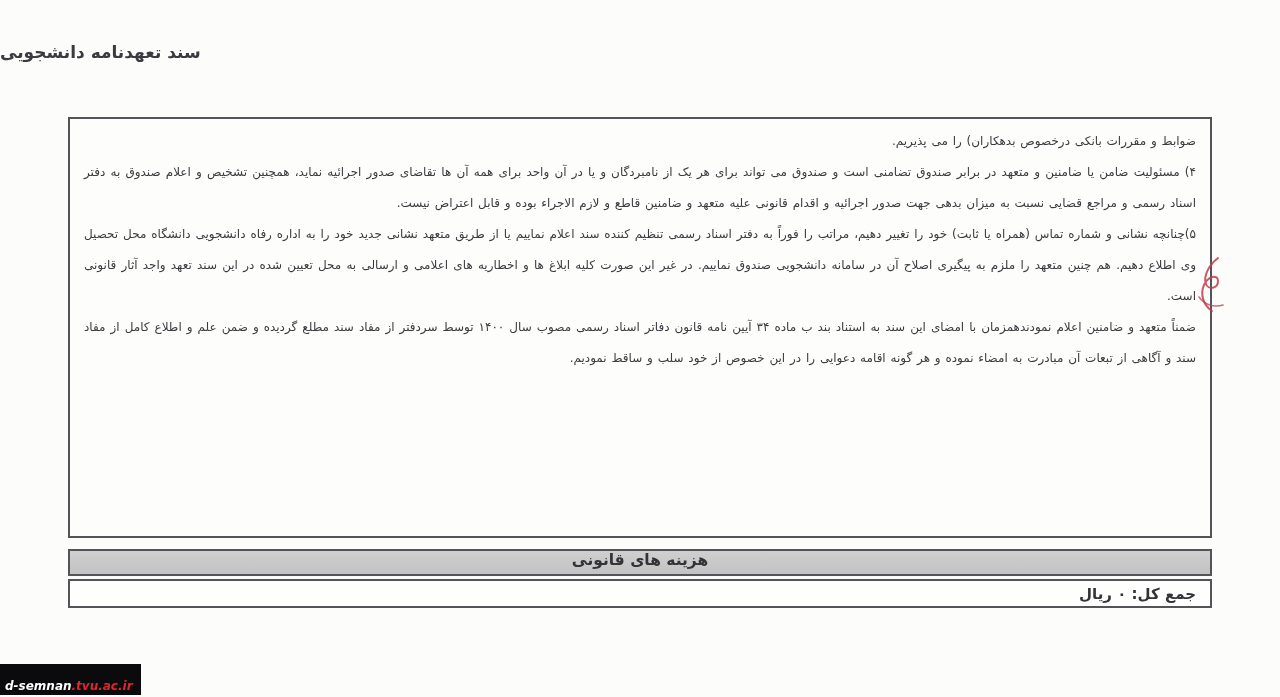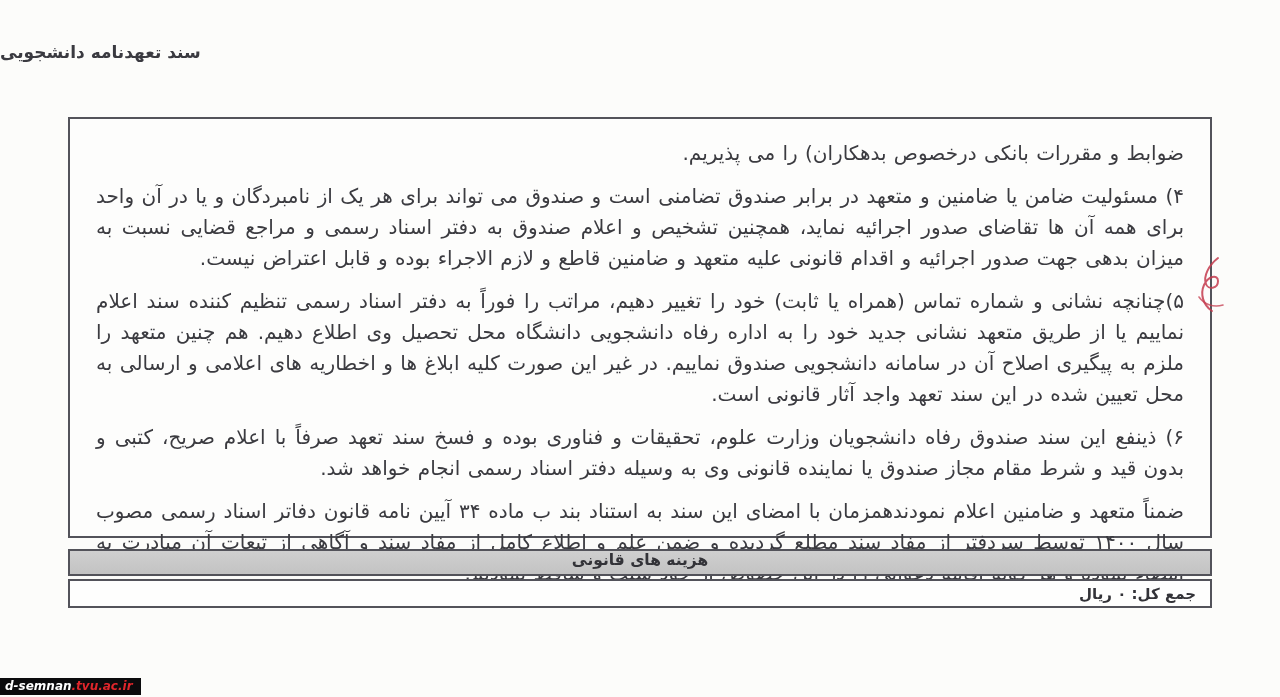--- a/index.html
+++ b/index.html
@@ -32,23 +32,23 @@
     top: 117px;
     width: 1144px;
     height: 421px;
     box-sizing: border-box;
     border: 2px solid #53535a;
     background: #fdfdfc;
     direction: rtl;
     padding: 7px 14px 0 14px;
   }
   .doc-box p {
-    margin: 12px;
+    margin: 0;
     text-align: justify;
-    font-size: 20px;
+    font-size: 12px;
     line-height: 31px;
     word-spacing: 1px;
   }
   .red-pen-mark {
     position: absolute;
     top: 136px;
     right: -22px;
     pointer-events: none;
   }
   .fees-bar {
@@ -82,41 +82,40 @@
     padding: 6px 14px;
     font-size: 15px;
     font-weight: bold;
     color: #333338;
   }
   .watermark {
     position: absolute;
     left: 0;
     bottom: 2px;
     background: #0b0b0d;
-    padding: 1px 8px 2px 5px;
+    padding: 15px 8px 2px 5px;
     font-size: 12px;
     font-weight: bold;
     font-style: italic;
     line-height: 14px;
     white-space: nowrap;
     margin-top: 16px;
   }
   .watermark .wm-primary { color: #ffffff; }
   .watermark .wm-secondary { color: #e0262b; }
 </style>
 </head>
 <body>
 
 <div class="page-title">سند تعهدنامه دانشجویی</div>
 
 <div class="doc-box">
   <p>ضوابط و مقررات بانکی درخصوص بدهکاران) را می پذیریم.</p>
   <p>۴) مسئولیت ضامن یا ضامنین و متعهد در برابر صندوق تضامنی است و صندوق می تواند برای هر یک از نامبردگان و یا در آن واحد برای همه آن ها تقاضای صدور اجرائیه نماید، همچنین تشخیص و اعلام صندوق به دفتر اسناد رسمی و مراجع قضایی نسبت به میزان بدهی جهت صدور اجرائیه و اقدام قانونی علیه متعهد و ضامنین قاطع و لازم الاجراء بوده و قابل اعتراض نیست.</p>
   <p>۵)چنانچه نشانی و شماره تماس (همراه یا ثابت) خود را تغییر دهیم، مراتب را فوراً به دفتر اسناد رسمی تنظیم کننده سند اعلام نماییم یا از طریق متعهد نشانی جدید خود را به اداره رفاه دانشجویی دانشگاه محل تحصیل وی اطلاع دهیم. هم چنین متعهد را ملزم به پیگیری اصلاح آن در سامانه دانشجویی صندوق نماییم. در غیر این صورت کلیه ابلاغ ها و اخطاریه های اعلامی و ارسالی به محل تعیین شده در این سند تعهد واجد آثار قانونی است.</p>
-  <p>۶) ذینفع این سند صندوق رفاه دانشجویان وزارت علوم، تحقیقات و فناوری بوده و فسخ سند تعهد صرفاً با اعلام صریح، کتبی و بدون قید و شرط مقام مجاز صندوق یا نماینده قانونی وی به وسیله دفتر اسناد رسمی انجام خواهد شد.</p>
   <p>ضمناً متعهد و ضامنین اعلام نمودندهمزمان با امضای این سند به استناد بند ب ماده ۳۴ آیین نامه قانون دفاتر اسناد رسمی مصوب سال ۱۴۰۰ توسط سردفتر از مفاد سند مطلع گردیده و ضمن علم و اطلاع کامل از مفاد سند و آگاهی از تبعات آن مبادرت به امضاء نموده و هر گونه اقامه دعوایی را در این خصوص از خود سلب و ساقط نمودیم.</p>
 
   <span class="red-pen-mark">
     <svg width="40" height="64" viewBox="0 0 40 64" xmlns="http://www.w3.org/2000/svg">
       <path d="M26,3 C17,10 11,21 14,29 C16,35 26,34 26,26 C26,19 16,21 12,30 C8,39 11,50 20,56" fill="none" stroke="#c43b4e" stroke-width="2" stroke-linecap="round" opacity="0.85"></path>
       <path d="M7,42 C12,49 21,53 31,50" fill="none" stroke="#c43b4e" stroke-width="1.6" stroke-linecap="round" opacity="0.75"></path>
     </svg>
   </span>
 </div>
 

